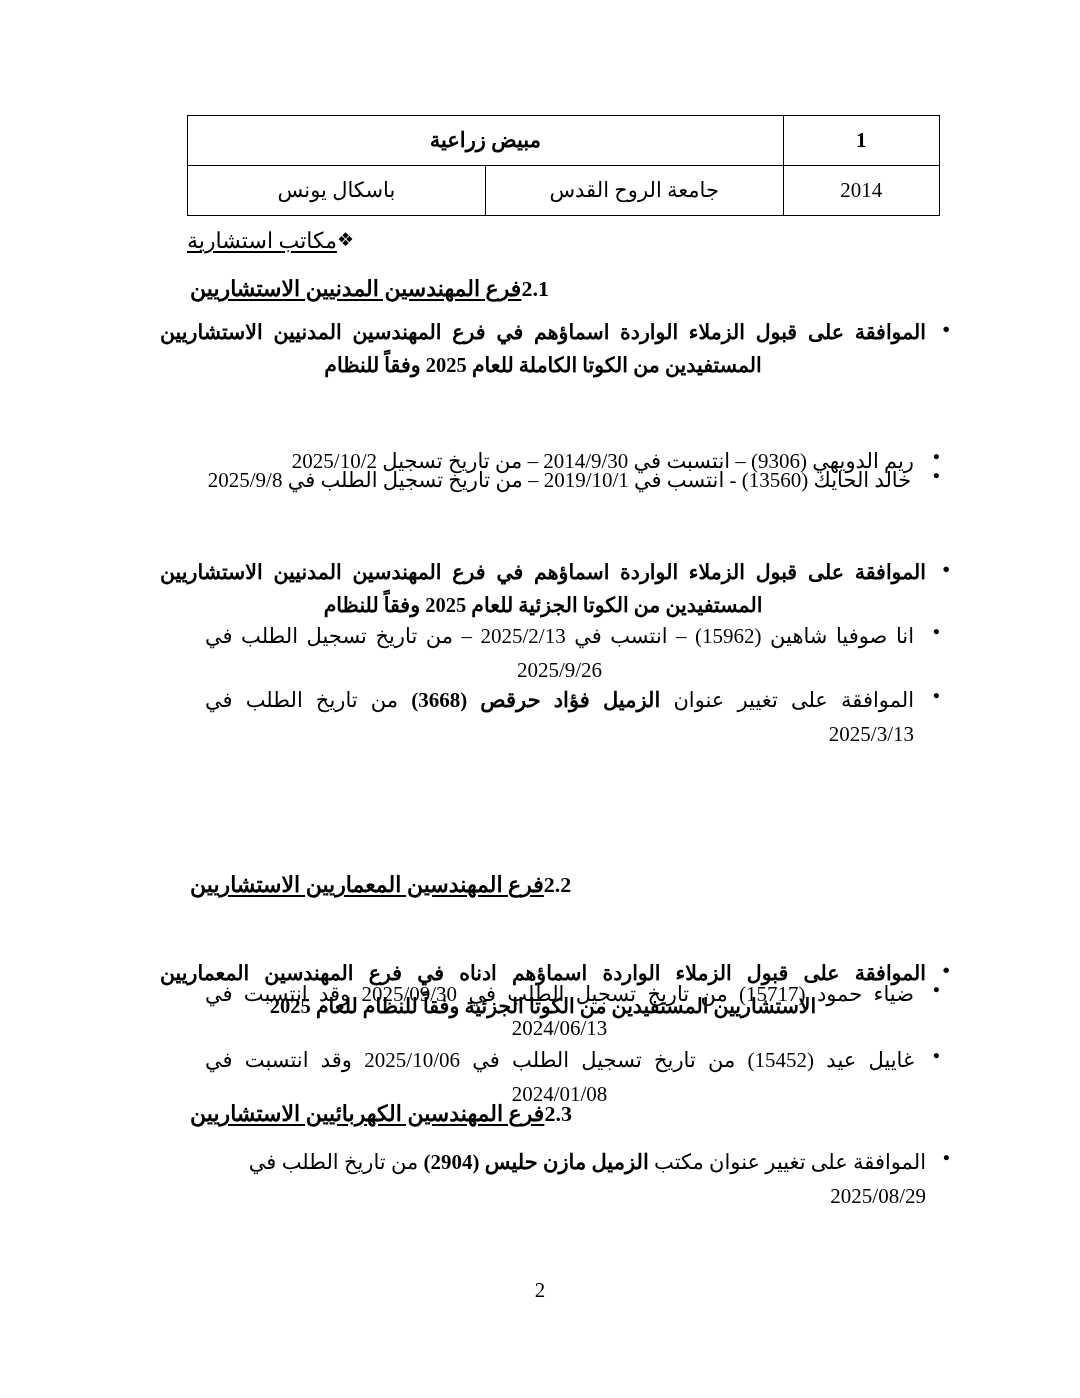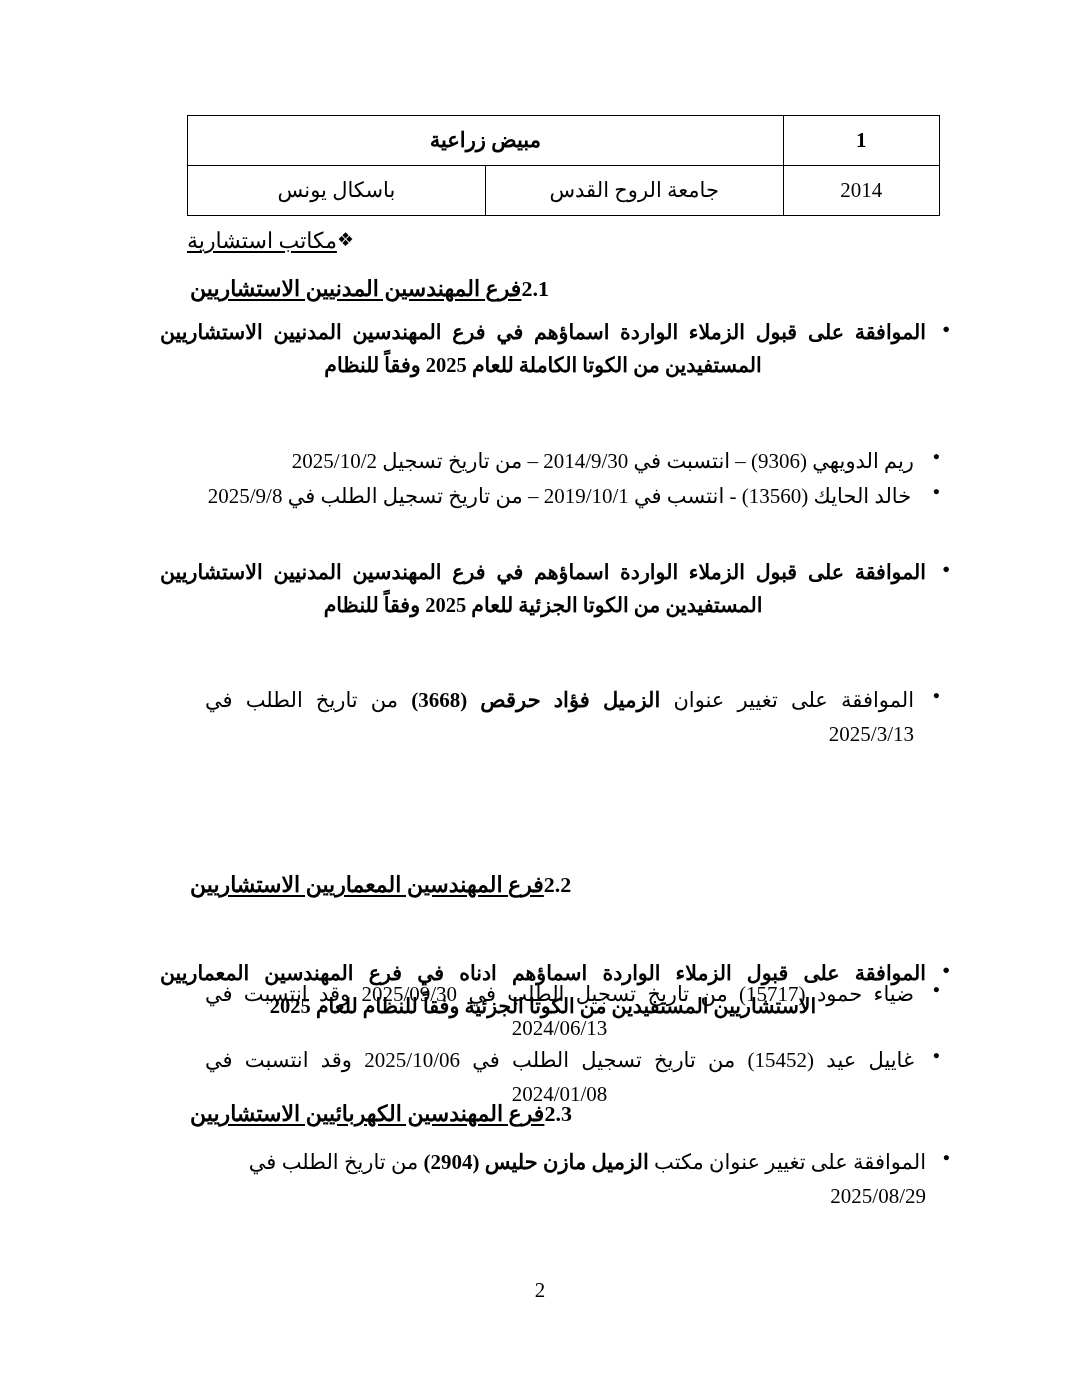--- a/index.html
+++ b/index.html
@@ -192,24 +192,25 @@
 
   <div class="blk section-head" style="top:276px;">
     <span class="sec-no">2.1</span><span class="sec-txt">فرع المهندسين المدنيين الاستشاريين</span>
   </div>
 
   <div class="bullet-bold" style="top:316px;">الموافقة على قبول الزملاء الواردة اسماؤهم في فرع المهندسين المدنيين الاستشاريين المستفيدين من الكوتا الكاملة للعام 2025 وفقاً للنظام</div>
 
 
   <div class="bullet-item right-flush" style="top:444px;">ريم الدويهي (9306) – انتسبت في 2014/9/30 – من تاريخ تسجيل 2025/10/2</div>
 
-  <div class="bullet-item" style="top:479px;">خالد الحايك (13560) - انتسب في 2019/10/1 – من تاريخ تسجيل الطلب في 2025/9/8</div>
+  <div class="bullet-item" style="top:463px;">خالد الحايك (13560) - انتسب في 2019/10/1 – من تاريخ تسجيل الطلب في 2025/9/8</div>
 
   <div class="bullet-bold" style="top:556px;">الموافقة على قبول الزملاء الواردة اسماؤهم في فرع المهندسين المدنيين الاستشاريين المستفيدين من الكوتا الجزئية للعام 2025 وفقاً للنظام</div>
 
+  <div class="bullet-item" style="top:619px;">انا صوفيا شاهين (15962) – انتسب في 2025/2/13 – من تاريخ تسجيل الطلب في 2025/9/26</div>
 
   <div class="bullet-item right-flush" style="top:683px;">
     <span>الموافقة على تغيير عنوان </span><span class="b">الزميل فؤاد حرقص (3668)</span><span> من تاريخ الطلب في 2025/3/13</span>
   </div>
 
   <div class="blk section-head" style="top:872px;">
     <span class="sec-no">2.2</span><span class="sec-txt">فرع المهندسين المعماريين الاستشاريين</span>
   </div>
 
   <div class="bullet-bold" style="top:913px;margin-top:44px;">الموافقة على قبول الزملاء الواردة اسماؤهم ادناه في فرع المهندسين المعماريين الاستشاريين المستفيدين من الكوتا الجزئية وفقاً للنظام للعام 2025</div>

